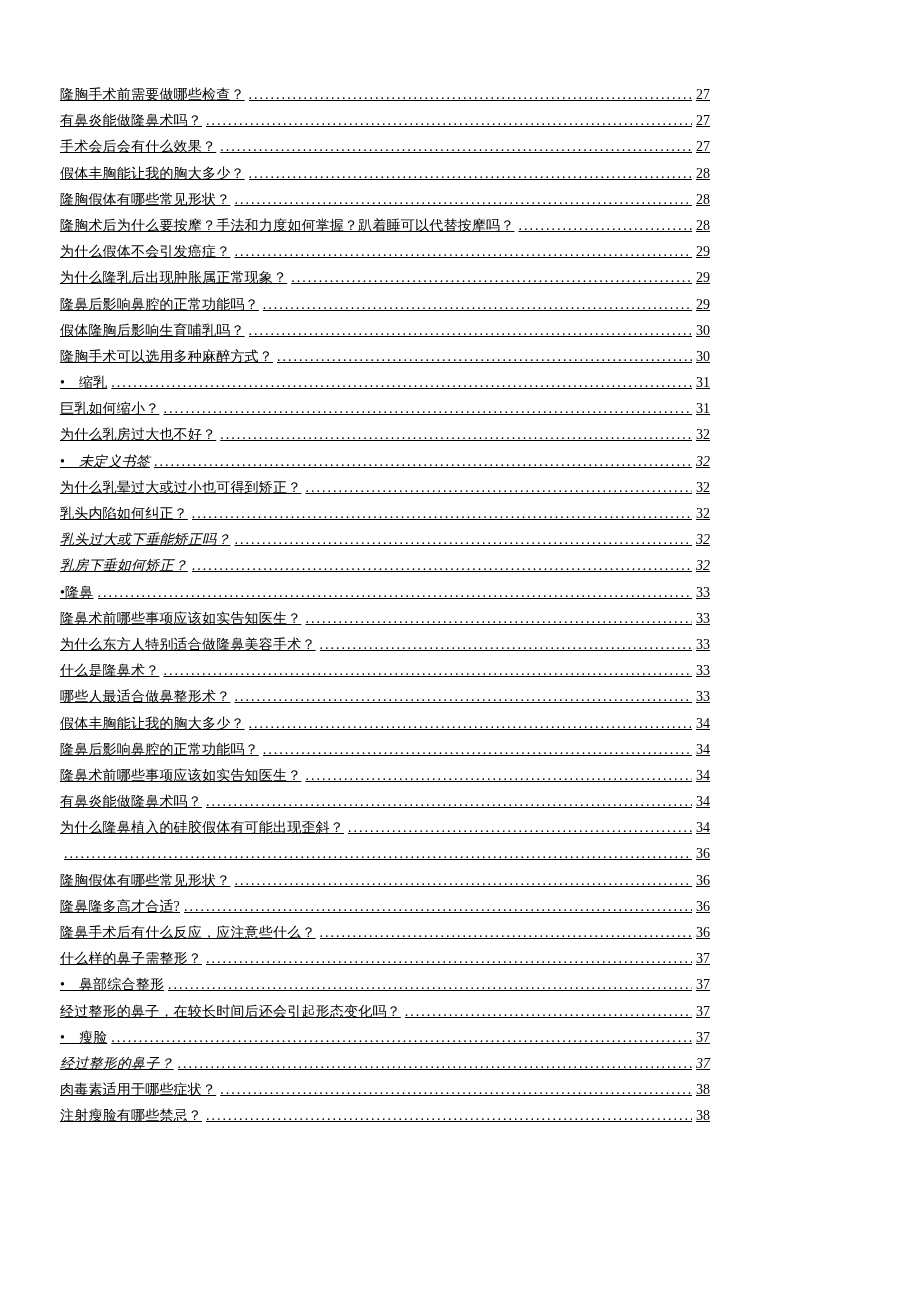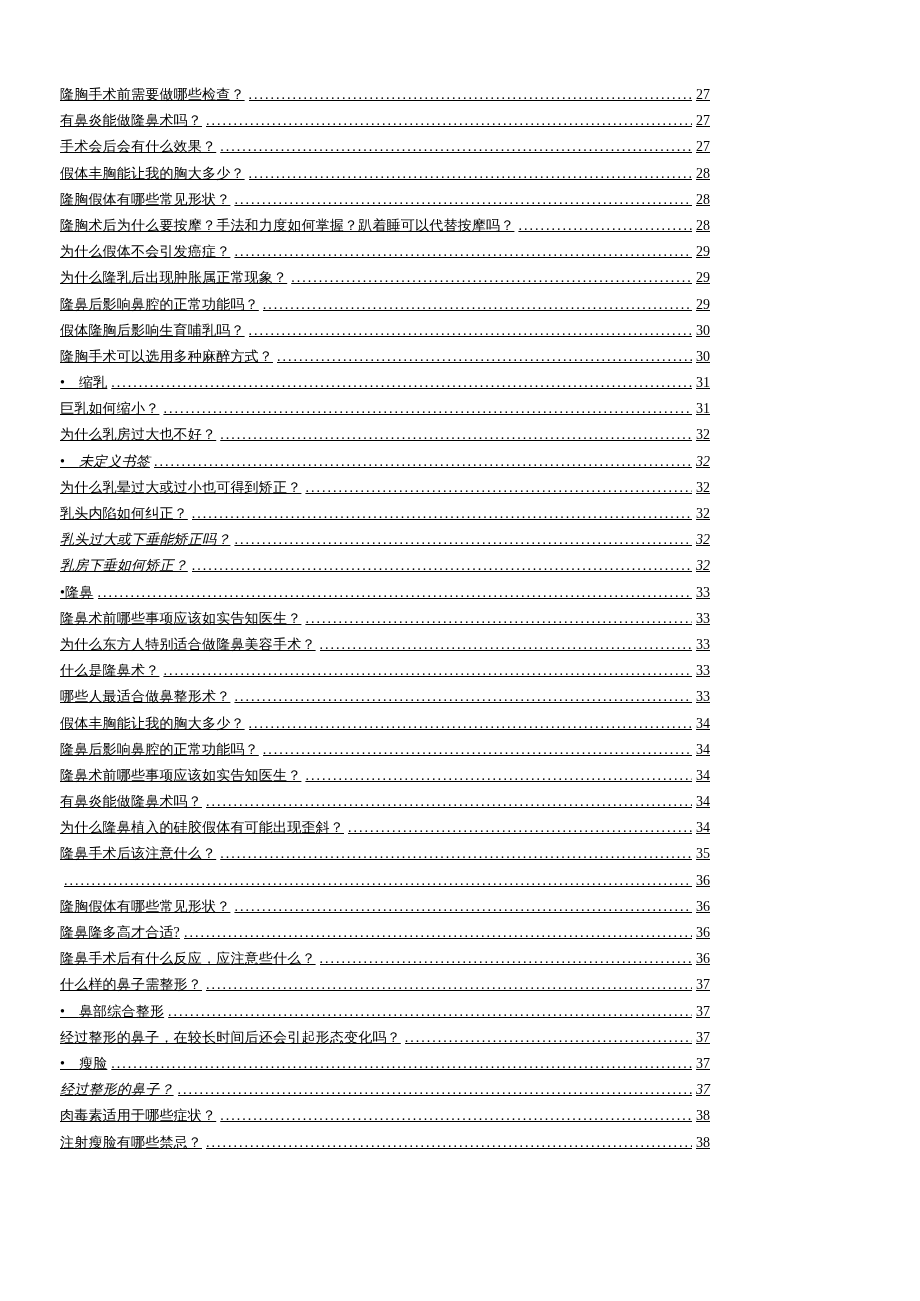--- a/index.html
+++ b/index.html
@@ -191,25 +191,20 @@
         <span class="toc-text">有鼻炎能做隆鼻术吗？</span>
         <span class="toc-leader"></span>
         <span class="toc-page">34</span>
       </div>
       <div class="toc-line">
         <span class="toc-text">为什么隆鼻植入的硅胶假体有可能出现歪斜？</span>
         <span class="toc-leader"></span>
         <span class="toc-page">34</span>
       </div>
       <div class="toc-line">
-        <span class="toc-text">隆鼻手术后该注意什么？</span>
-        <span class="toc-leader"></span>
-        <span class="toc-page">35</span>
-      </div>
-      <div class="toc-line">
         <span class="toc-leader"></span>
         <span class="toc-page">36</span>
       </div>
       <div class="toc-line">
         <span class="toc-text">隆胸假体有哪些常见形状？</span>
         <span class="toc-leader"></span>
         <span class="toc-page">36</span>
       </div>
       <div class="toc-line">
         <span class="toc-text">隆鼻隆多高才合适?</span>

